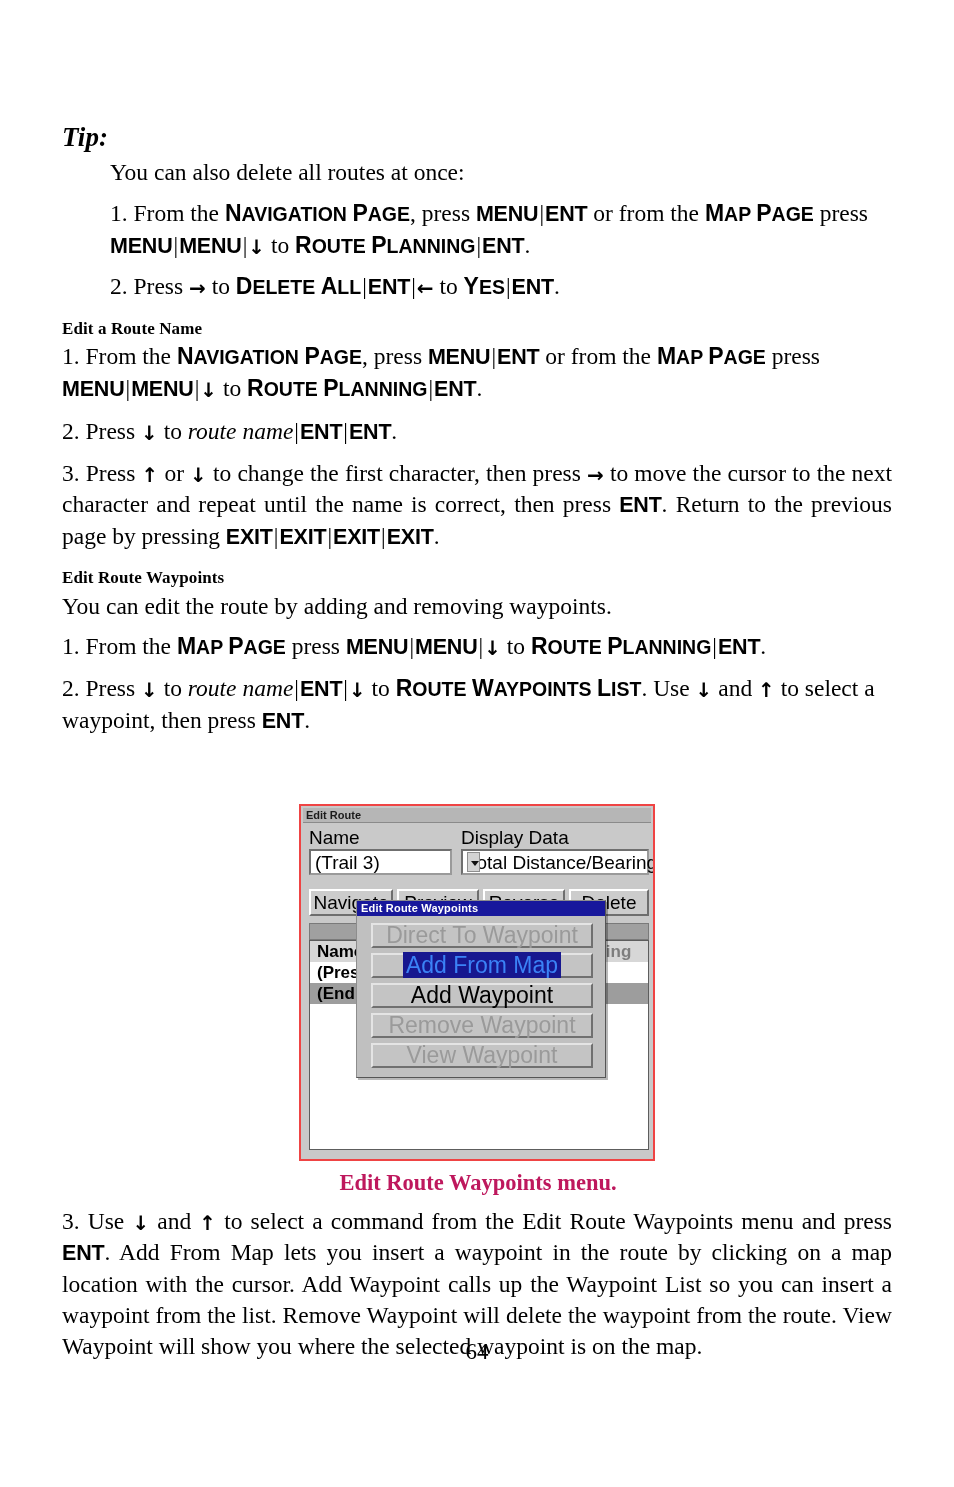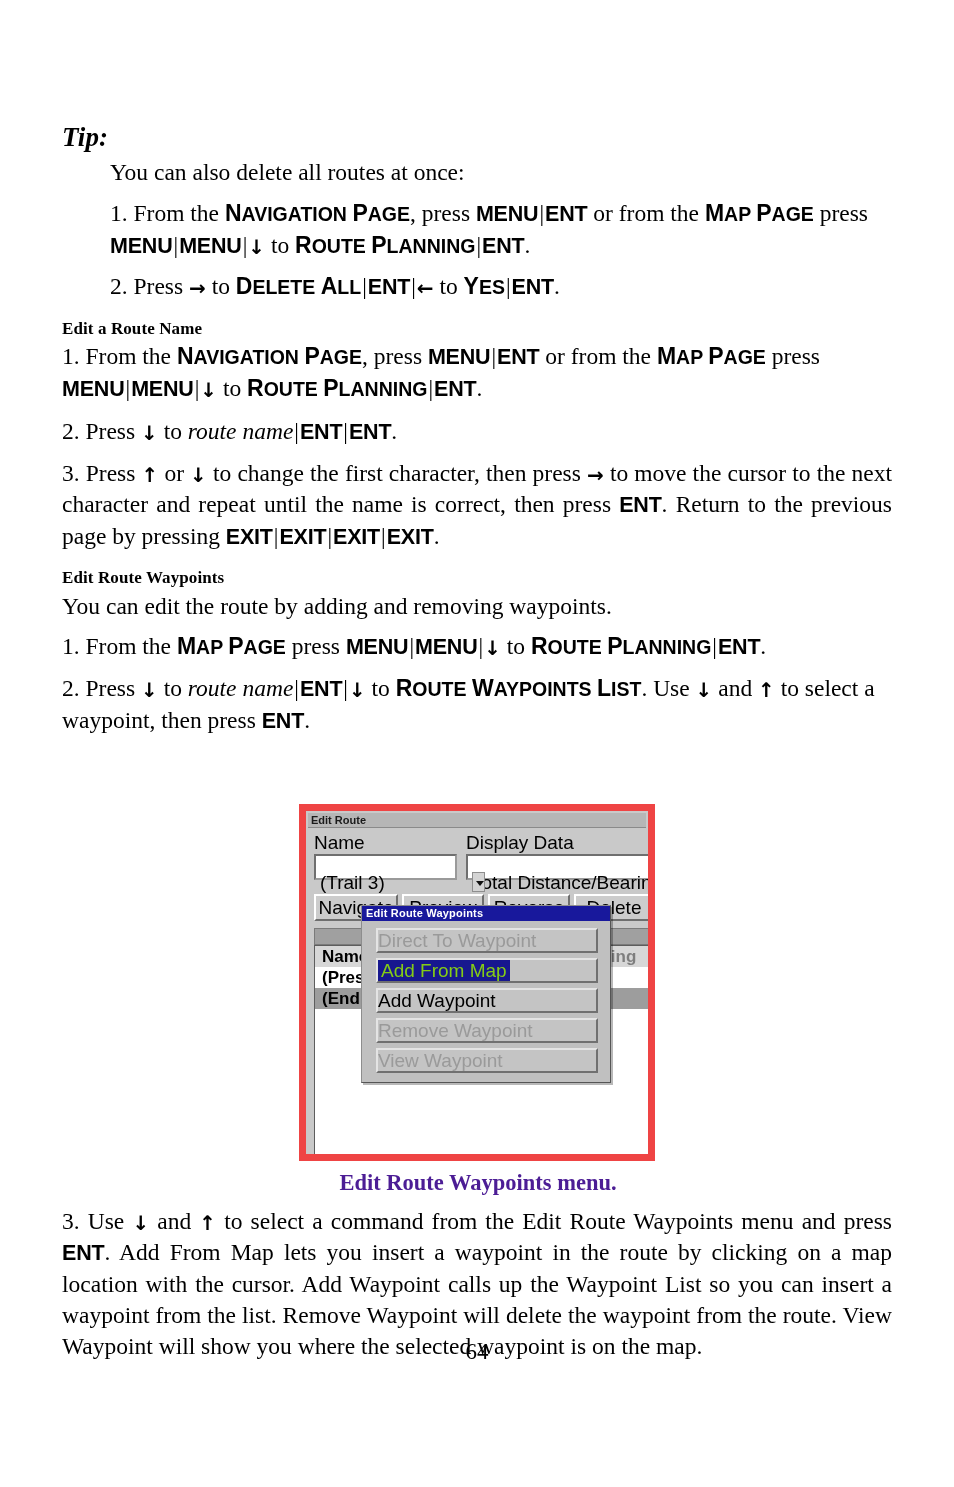--- a/index.html
+++ b/index.html
@@ -99,21 +99,21 @@
     position: absolute;
     left: 237px;
     top: 682px;
     width: 358px;
   }
   .gps {
     position: relative;
     width: 356px;
     height: 357px;
     background: #c9c9c9;
-    border: 7px solid #ef4444;
+    border: 2px solid #ef4444;
     box-sizing: border-box;
     font-family: "Liberation Sans", sans-serif;
     overflow: hidden;
   }
   .gps-inner {
     position: absolute;
     left: 2px; top: 2px; right: 2px; bottom: 2px;
     background: #c9c9c9;
   }
   .titlebar {
@@ -140,21 +140,21 @@
   .fld-box {
     position: absolute;
     background: #ffffff;
     border: 2px solid #9a9a9a;
     border-top-color: #6f6f6f;
     border-left-color: #6f6f6f;
     box-sizing: border-box;
   }
   .fld-box span {
     position: absolute;
-    left: 4px; top: 16px;
+    left: 4px; top: 1px;
     font-size: 19px;
     color: #000;
     white-space: nowrap;
   }
   .dd-arrow {
     position: absolute;
     right: 2px; top: 2px;
     width: 13px; height: 20px;
     background: #d4d4d4;
     border: 1px solid #8e8e8e;
@@ -250,39 +250,39 @@
   .dbtn {
     position: absolute;
     left: 14px;
     width: 222px;
     height: 25px;
     background: #c4c4c4;
     border: 2px solid #e4e4e4;
     border-right-color: #707070;
     border-bottom-color: #707070;
     box-sizing: border-box;
-    text-align: left;
-    font-size: 19px;
+    text-align: center;
+    font-size: 23px;
     line-height: 21px;
     color: #000;
     white-space: nowrap;
   }
   .dbtn.dis { color: #9a9a9a; }
   .dbtn .hl {
     background: #17178f;
-    color: #84cc16;
+    color: #3b82f6;
     padding: 0 3px;
   }
   .caption {
     margin-top: 9px;
     text-align: center;
     font-family: "Liberation Serif", serif;
     font-weight: bold;
     font-size: 22.5px;
-    color: #4c1d95;
+    color: #be185d;
   }
 
   .pagenum {
     position: absolute;
     left: 0; right: 0;
     top: 1339px;
     text-align: center;
     font-size: 23px;
     font-family: "Liberation Serif", serif;
   }

